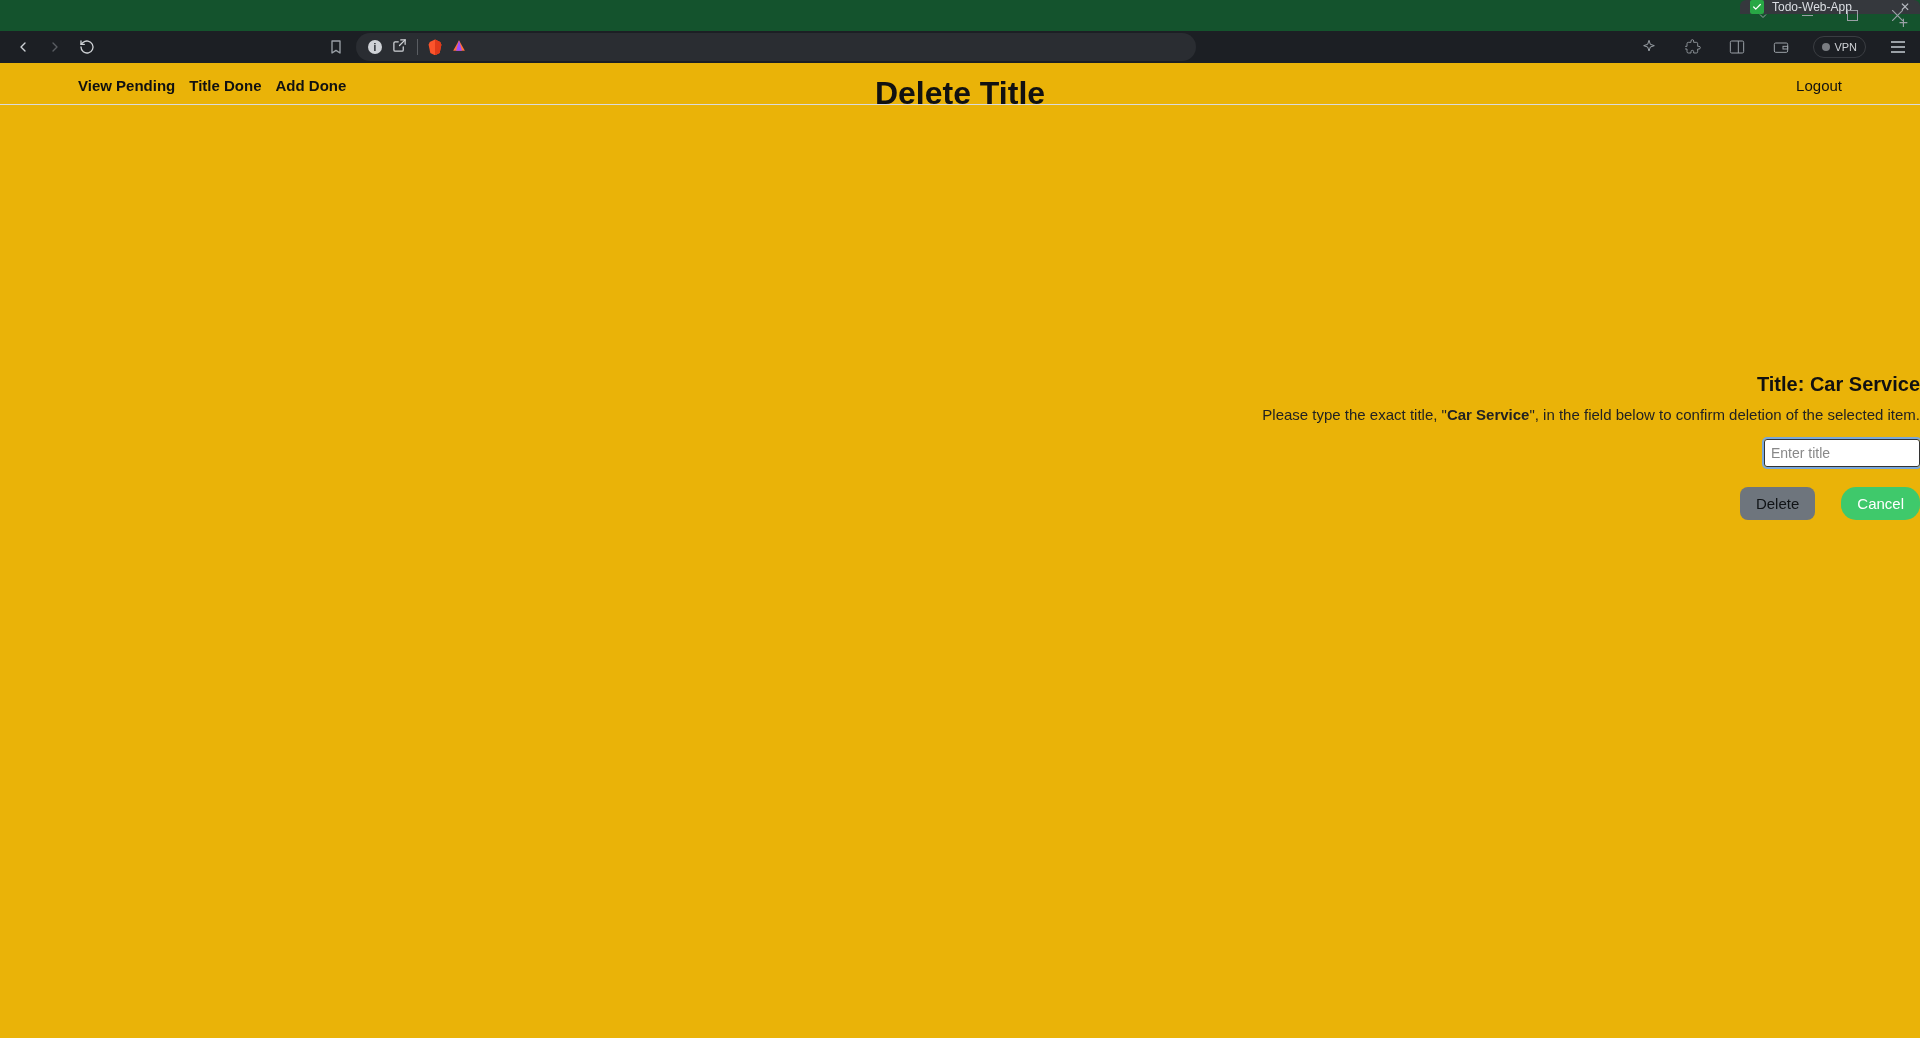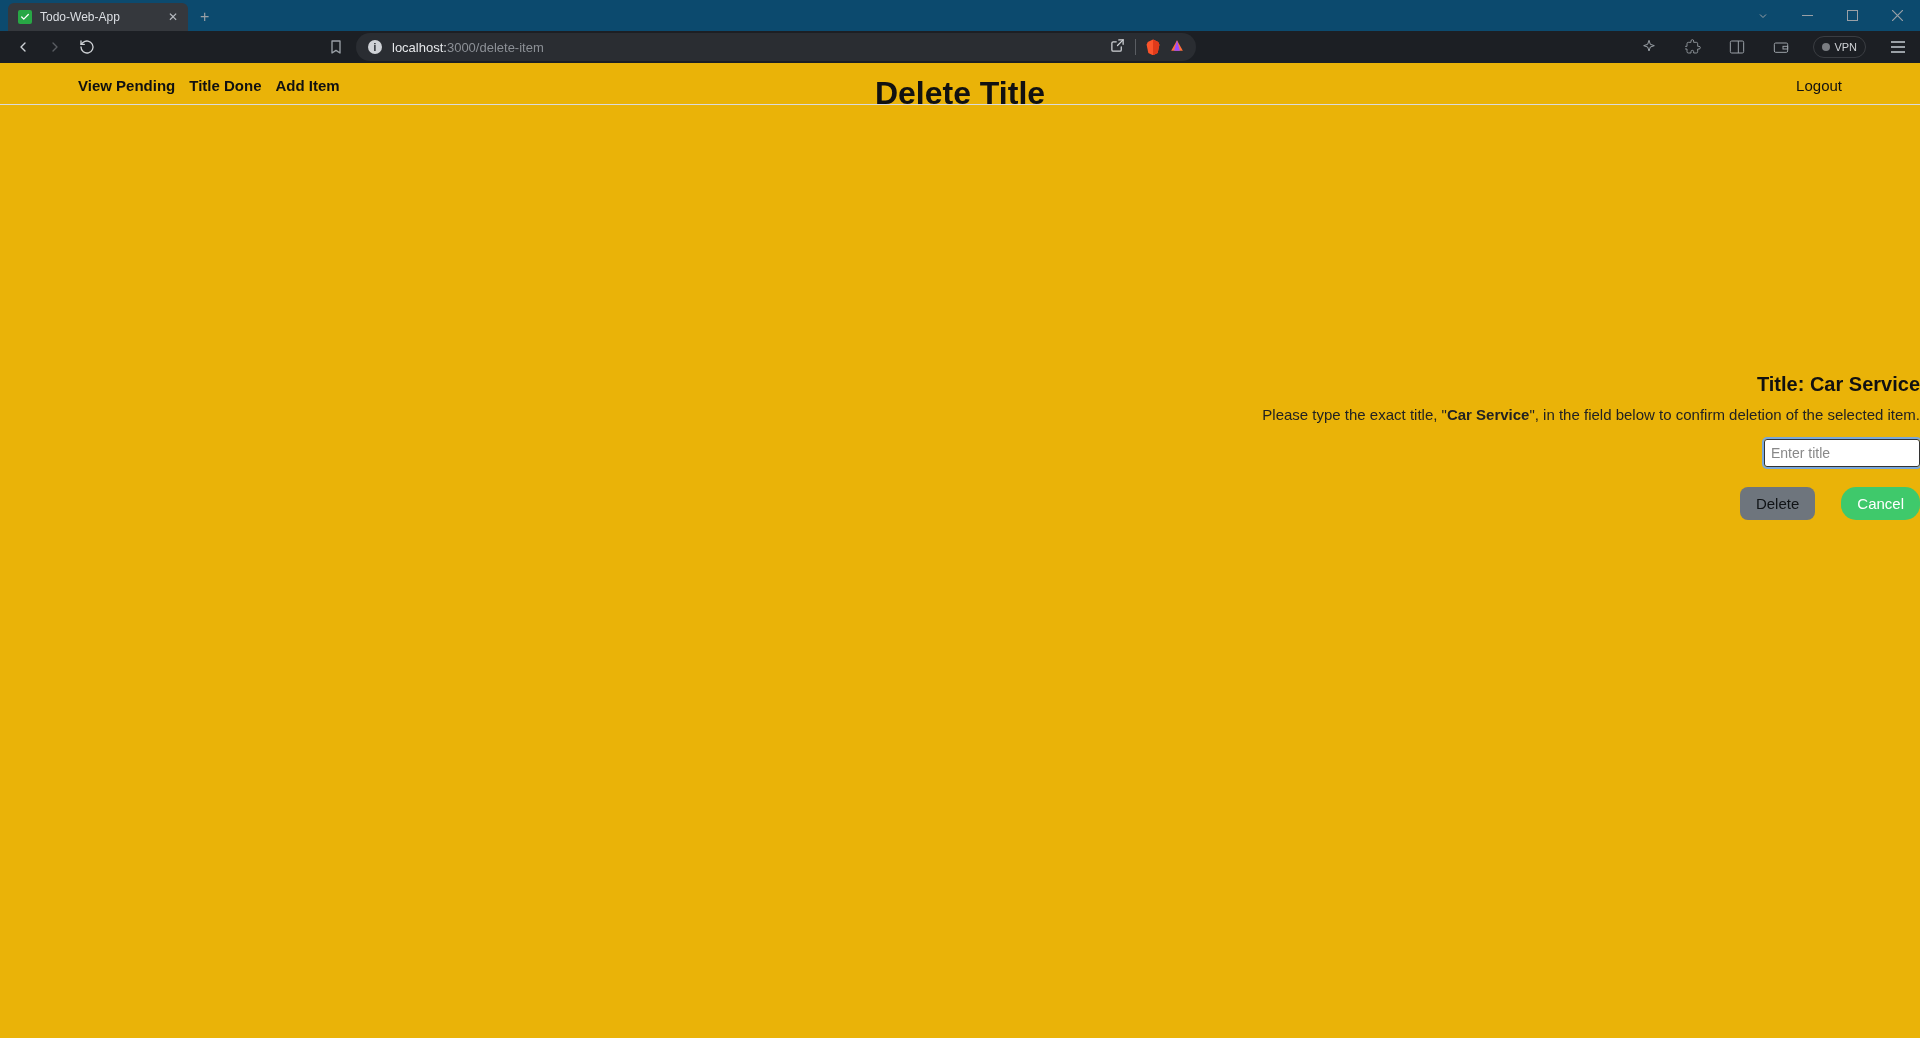--- a/index.html
+++ b/index.html
@@ -1,20 +1,20 @@
 <!DOCTYPE html>
 <html><head>
 <meta charset="utf-8">
 <style>
   * { box-sizing: border-box; margin: 0; padding: 0; }
   html, body { width: 1920px; height: 1038px; font-family: "Segoe UI", Arial, sans-serif; overflow: hidden; background:#fff;}
   
   
   .chrome { background:#0f1114; width:100%; }
-  .tabstrip { height:31px; background:#0c4a6e; display:flex; align-items:flex-end; padding-left:8px; position:relative;}
+  .tabstrip { height:31px; background:#14532d; display:flex; align-items:flex-end; padding-left:8px; position:relative;flex-direction:column;}
   .tab {
     display:flex; align-items:center; gap:8px;
     height:28px; width:180px;
     background:#35383d; color:#dcdfe4;
     border-radius:6px 6px 0 0;
     padding:0 10px; font-size:12px;
     position:relative;
   }
   .tab .favicon { width:14px; height:14px; background:#28a745; border-radius:2px; display:flex; align-items:center; justify-content:center;}
   .tab .favicon svg { width:10px; height:10px; }
@@ -159,23 +159,20 @@
     <div class="spacer-left"></div>
     <div class="bookmark-slot">
       <div class="nav-btn">
         <svg viewBox="0 0 24 24">
             <path d="M6 3h12v18l-6-4-6 4V3z" fill="none" stroke="#9aa0a6" stroke-width="2" stroke-linejoin="round"></path>
           </svg>
       </div>
     </div>
     <div class="omnibox">
       <span class="site-info">i</span>
-      <span class="url">
-        <span class="host">localhost:</span><span class="path">3000/delete-item</span>
-      </span>
       <span class="right-icons">
         <span class="share-icon">
           <svg width="15" height="15" viewBox="0 0 24 24">
               <path d="M14 3h7v7" fill="none" stroke="#cfd2d6" stroke-width="2" stroke-linecap="round"></path>
               <path d="M21 3l-9 9" fill="none" stroke="#cfd2d6" stroke-width="2" stroke-linecap="round"></path>
               <path d="M18 14v5a2 2 0 0 1-2 2H5a2 2 0 0 1-2-2V8a2 2 0 0 1 2-2h5" fill="none" stroke="#cfd2d6" stroke-width="2" stroke-linecap="round"></path>
             </svg>
         </span>
         <span class="divider"></span>
         <span class="brave-icon">
@@ -227,21 +224,21 @@
       </div>
     </div>
   </div>
 </div>
 
 <div class="page">
   <div class="app-header">
     <div class="nav-left">
       <span class="nav-link">View Pending</span>
       <span class="nav-link">Title Done</span>
-      <span class="nav-link">Add Item</span>
+      <span class="nav-link">Add Done</span>
     </div>
     <h1 class="page-title-h">Delete Title</h1>
     <span class="nav-right">Logout</span>
   </div>
 
   <div class="content-center">
     <div class="item-title">
       <span>Title: </span><span>Car Service</span>
     </div>
     <div class="instruction">

